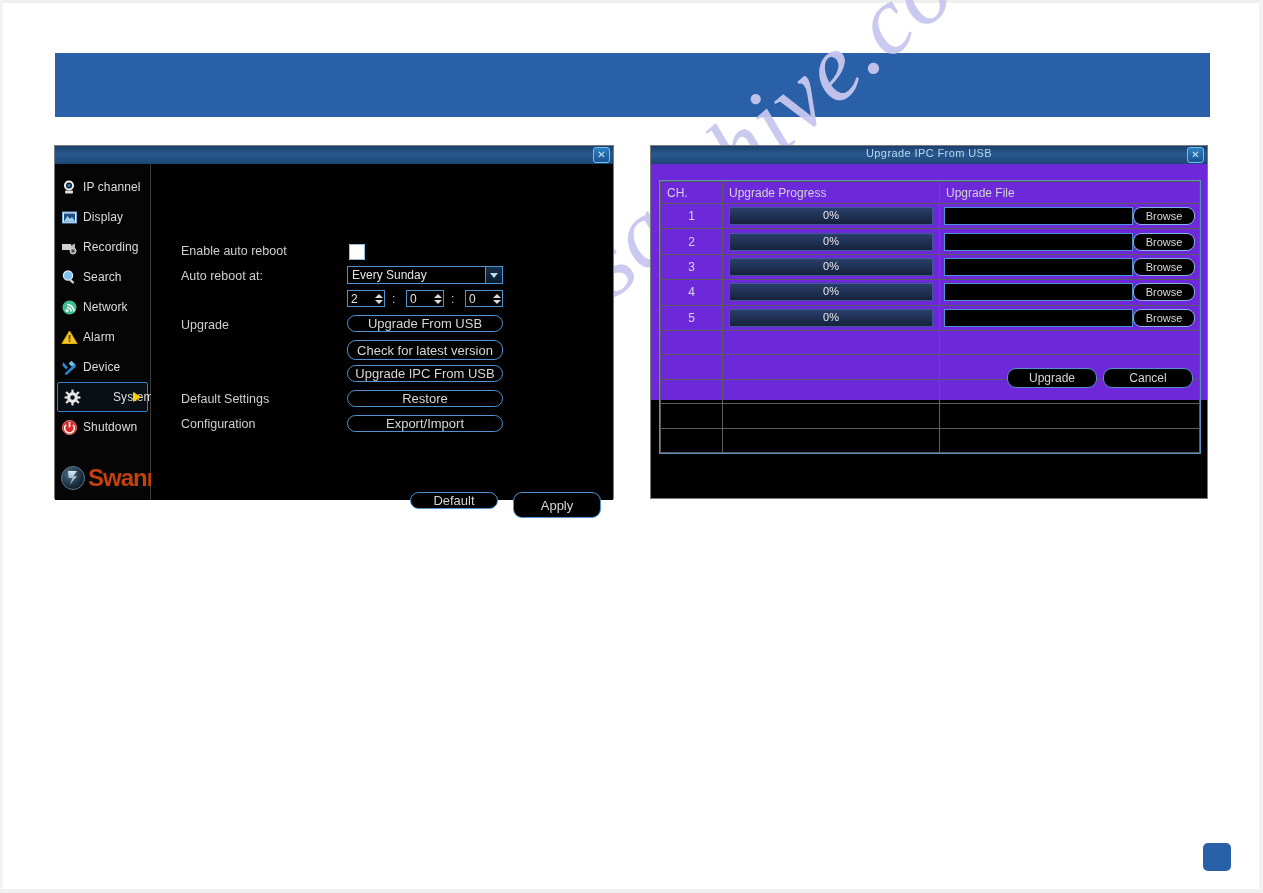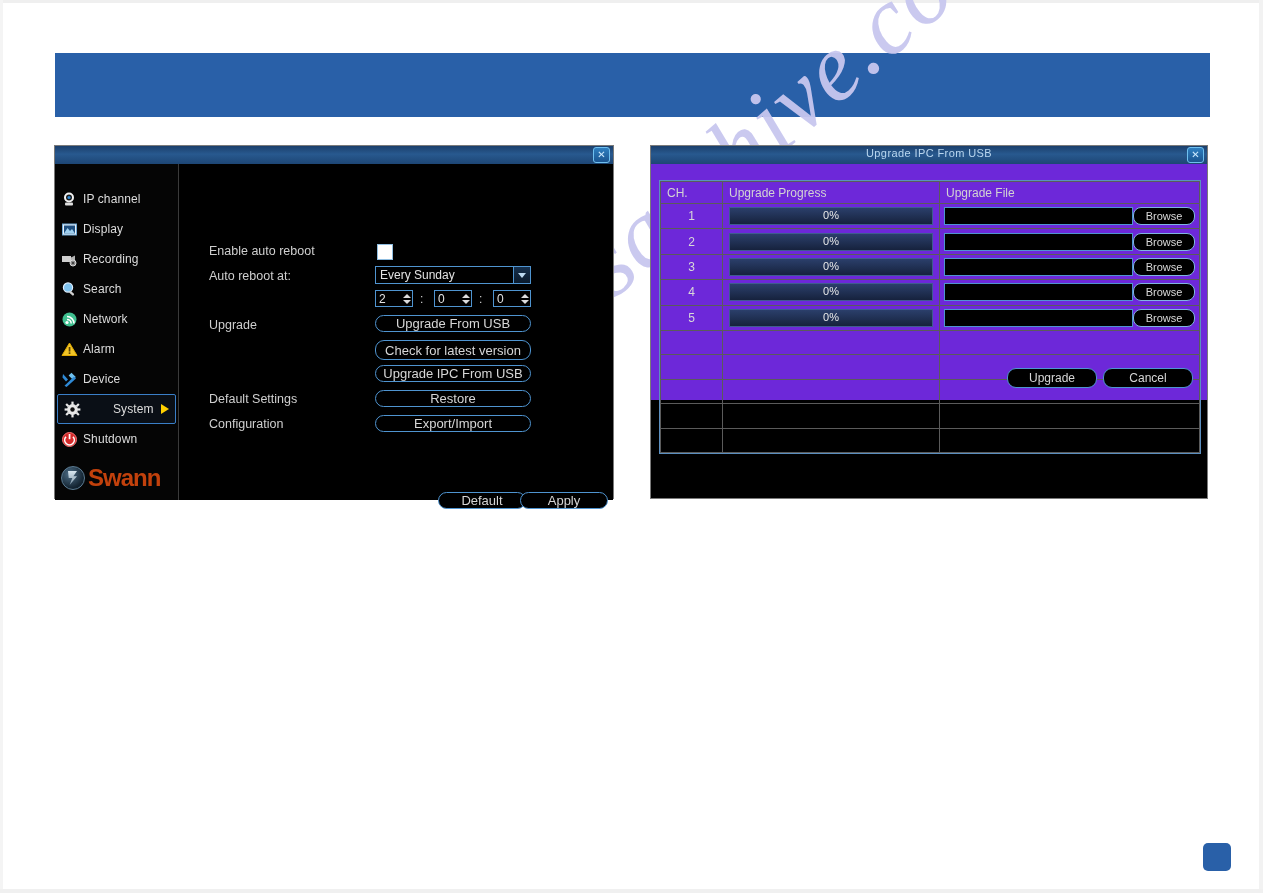--- a/index.html
+++ b/index.html
@@ -43,23 +43,23 @@
     position:absolute;right:3px;top:1px;width:15px;height:14px;border-radius:3px;
     background:linear-gradient(to bottom,#2e7fc0,#1b5590);
     border:1px solid #6fc0ef;color:#cdeaff;font-size:10px;line-height:13px;text-align:center;
     font-weight:bold;
   }
 
   
   #menu-window{left:54px;top:145px;width:560px;height:354px;border:1px solid #7a7a7a;}
   .menu-body{position:absolute;left:0;top:18px;width:100%;height:336px;display:flex;}
   .sidebar{
-    width:124px;height:100%;background:#050505;
+    width:96px;height:100%;background:#050505;
     border-right:1px solid #3a3a3a;box-sizing:border-box;position:relative;
-    padding-top:20px;
+    padding-top:8px;
   }
   .side-item{
     height:30px;display:flex;align-items:center;gap:5px;padding-left:6px;
     color:#dcdcdc;font-size:12px;box-sizing:border-box;position:relative;
   }
   .side-item.sel{
     border:1px solid #3a7fc8;border-radius:2px;margin:0 2px;
     background:#0a0f16;
     gap:32px;
   }
@@ -363,21 +363,21 @@
           <div class="btn" style="left:196px;top:149px;width:156px;height:20px;text-align:center;">Check for latest version</div>
           <div class="btn" style="left:196px;top:174px;width:156px;height:17px;">Upgrade IPC From USB</div>
 
           <div class="lbl-l" style="left:30px;top:201px;">Default Settings</div>
           <div class="btn" style="left:196px;top:199px;width:156px;height:17px;">Restore</div>
 
           <div class="lbl-l" style="left:30px;top:226px;">Configuration</div>
           <div class="btn" style="left:196px;top:224px;width:156px;height:17px;">Export/Import</div>
 
           <div class="btn" style="left:259px;top:301px;width:88px;height:17px;">Default</div>
-          <div class="btn" style="left:341px;top:301px;width:88px;height:17px;">Apply</div>
+          <div class="btn" style="left:362px;top:301px;width:88px;height:26px;">Apply</div>
         </div>
       </div>
     </div>
   </div>
 
   <div class="dvr" id="upgrade-window">
     <div class="titlebar">
       <div class="ttl">Upgrade IPC From USB</div>
       <div class="closebtn">✕</div>
     </div>

